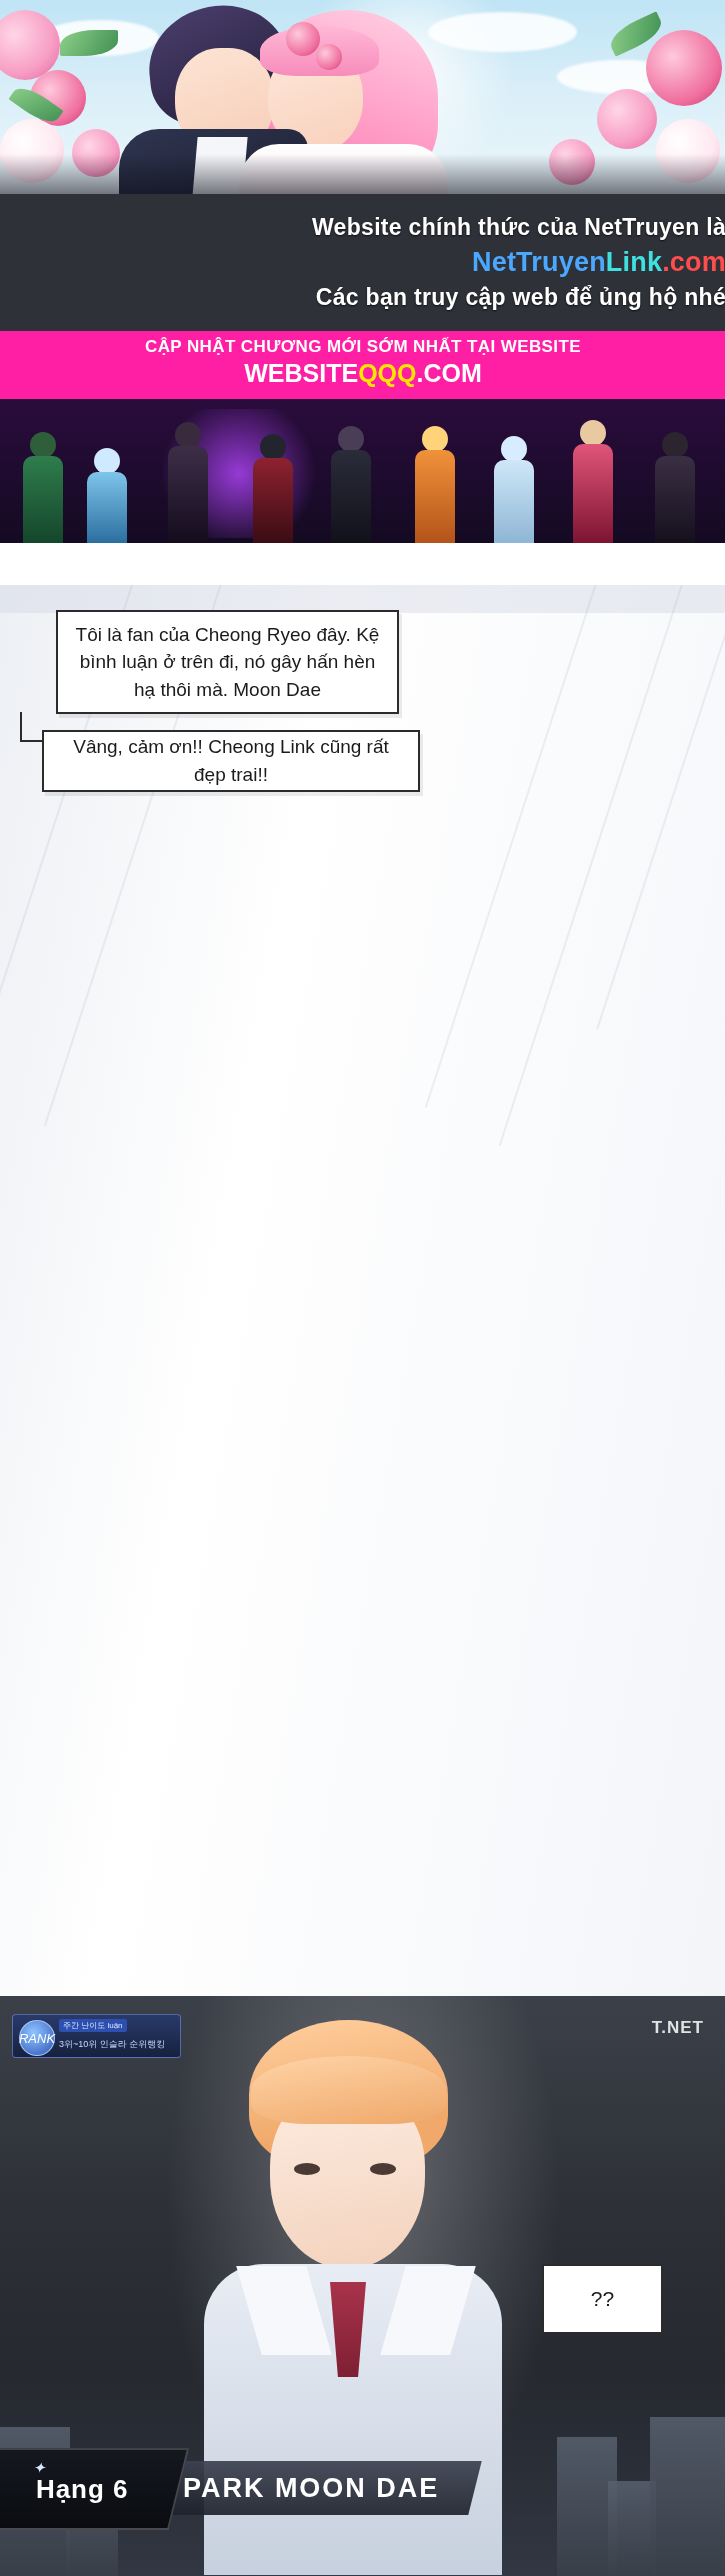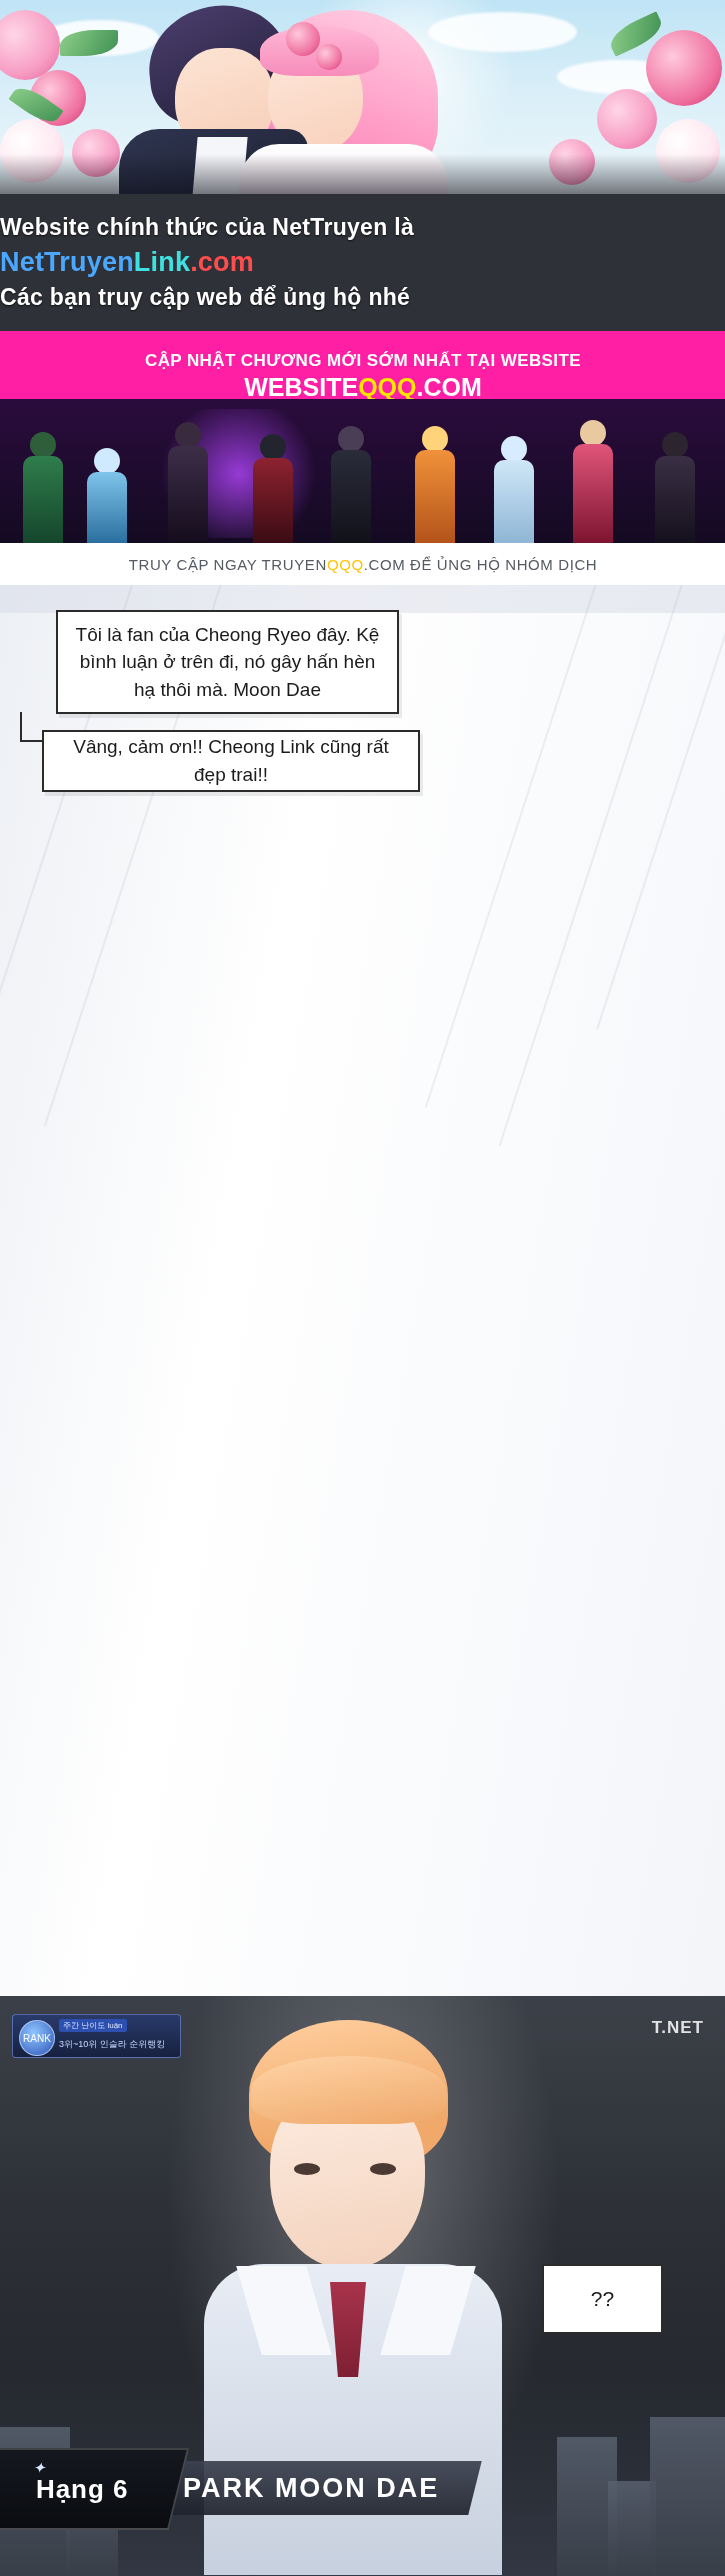--- a/index.html
+++ b/index.html
@@ -119,21 +119,21 @@
     background: linear-gradient(180deg, rgba(0,0,0,0) 0%, rgba(12,14,24,0.55) 100%);
   }
 
   
   .banner-dark {
     position: absolute;
     left: 0; top: 194px;
     width: 726px; height: 137px;
     background: rgba(18,20,28,0.88);
     color: #ffffff;
-    text-align: left;
+    text-align: right;
     display: flex;
     flex-direction: column;
     justify-content: center;
     gap: 6px;
   }
   .banner-dark .line1,
   .banner-dark .line3 {
     font-size: 23px;
     font-weight: bold;
     letter-spacing: 0.3px;
@@ -149,21 +149,21 @@
   .red  { color: #ff4d4d; }
 
   
   .banner-pink {
     position: absolute;
     left: 0; top: 331px;
     width: 726px; height: 68px;
     background: #ff1fa4;
     color: #ffffff;
     text-align: center;
-    padding-top: 20px;
+    padding-top: 6px;
     box-sizing: border-box;
   }
   .banner-pink .p1 {
     font-size: 17px;
     font-weight: bold;
     letter-spacing: 0.4px;
   }
   .banner-pink .p2 {
     font-size: 25px;
     font-weight: bold;
@@ -413,24 +413,25 @@
     box-sizing: border-box;
   }
   .hud-chip .chip-icon {
     position: absolute;
     left: 6px; top: 5px;
     width: 34px; height: 34px;
     border-radius: 50%;
     background: radial-gradient(circle at 40% 35%, #8fc5ff, #2f55b8);
     border: 1px solid rgba(200,225,255,.7);
     color: #fff;
-    font-size: 10px;
+    font-size: 13px;
     display: flex;
     align-items: center;
     justify-content: center;
+    font-style: italic;
   }
   .hud-chip .chip-top {
     position: absolute;
     left: 46px; top: 4px;
     background: #2d4fb0;
     color: #dce8ff;
     font-size: 8px;
     padding: 1px 4px;
     border-radius: 2px;
     white-space: nowrap;
@@ -541,25 +542,20 @@
     <div class="hero" style="left:555px;width:76px;height:123px;">
       <div class="head" style="background:#e8c9a0;"></div>
       <div class="torso" style="background:linear-gradient(180deg,#e0557a,#7d1430);"></div>
     </div>
     <div class="hero" style="left:636px;width:78px;height:111px;">
       <div class="head" style="background:#2c2530;"></div>
       <div class="torso" style="background:linear-gradient(180deg,#3a2f44,#15101d);"></div>
     </div>
   </div>
 
-  <div class="banner-white">
-    <span>TRUY CẬP NGAY TRUYEN</span>
-      <span class="yel" style="color:#ffc400;">QQQ</span>
-      <span>.COM ĐỂ ỦNG HỘ NHÓM DỊCH</span>
-  </div>
 
   <div class="comic-body">
     <div class="bg-band" style="top:0;height:28px;background:rgba(210,216,228,.45);"></div>
     <div class="bg-stripe" style="left:60px;  top:-60px; height:557px;"></div>
     <div class="bg-stripe" style="left:139px; top:-60px; height:616px;"></div>
     <div class="bg-stripe" style="left:517px; top:-60px; height:597px;"></div>
     <div class="bg-stripe" style="left:597px; top:-60px; height:636px;"></div>
     <div class="bg-stripe" style="left:676px; top:-60px; height:517px;"></div>
 
     <div class="bubble" style="left:56px; top:25px; width:343px; height:104px;">Tôi là fan của Cheong Ryeo đây. Kệ bình luận ở trên đi, nó gây hấn hèn hạ thôi mà. Moon Dae</div>

